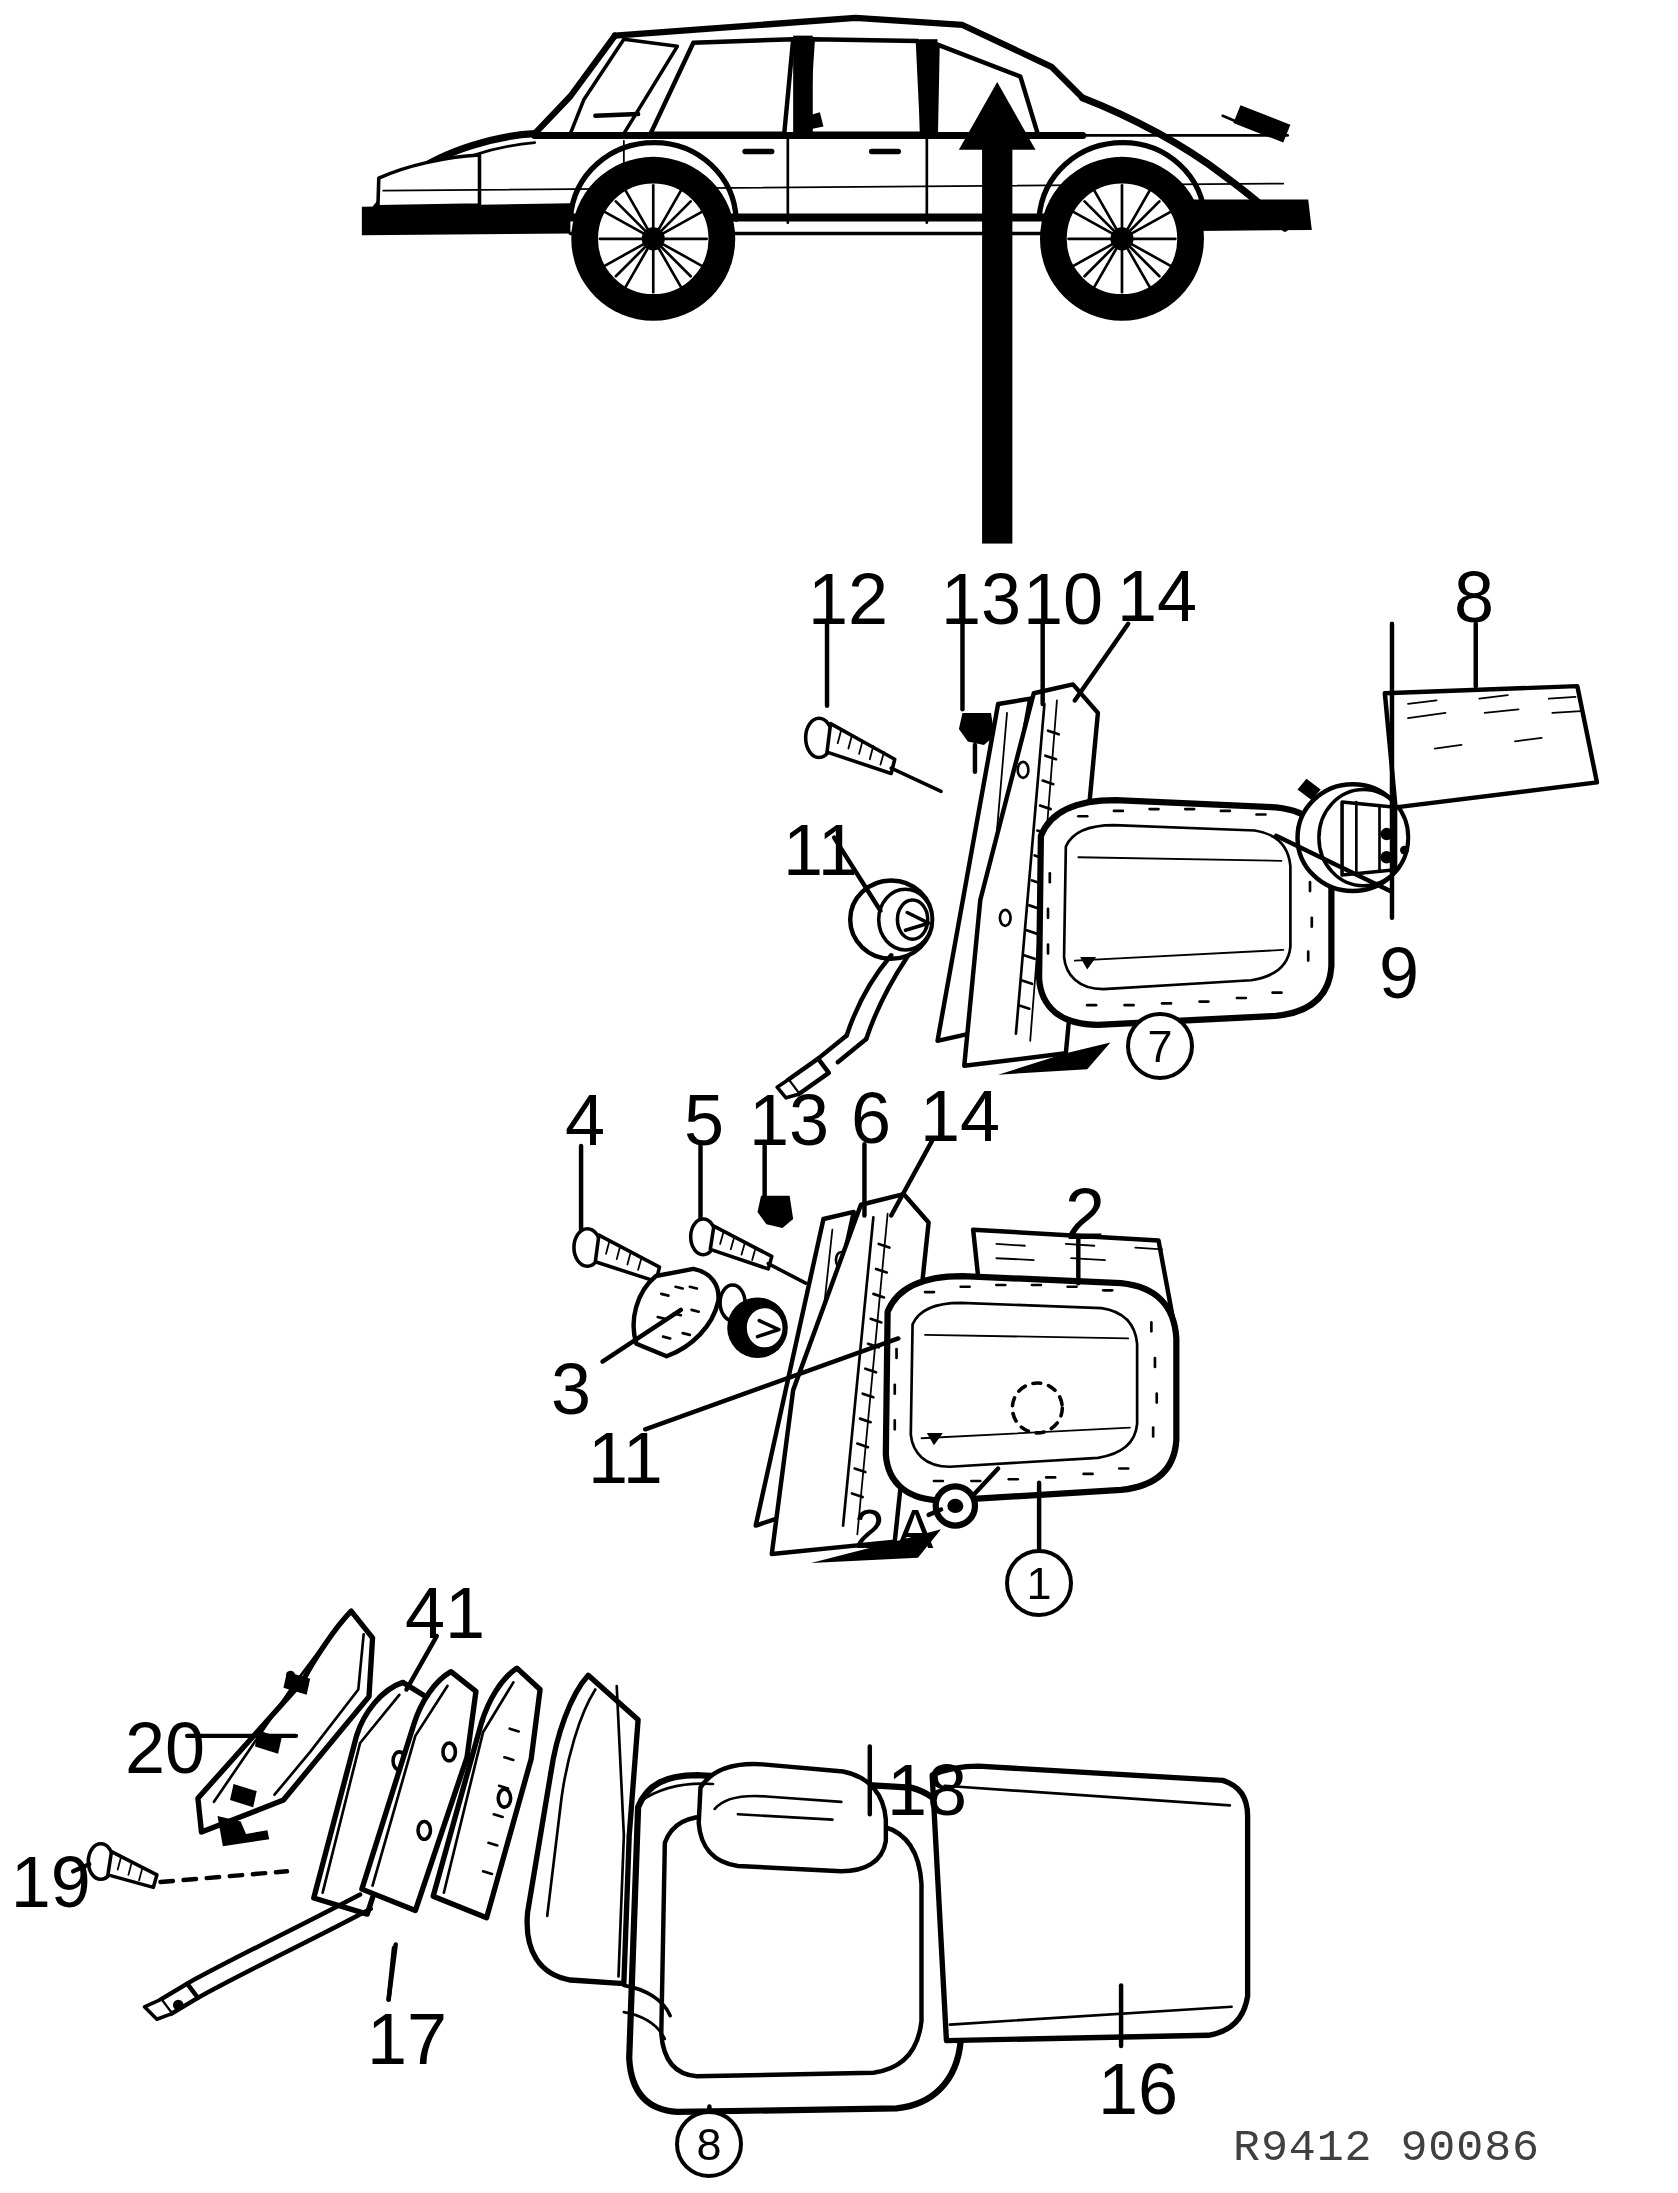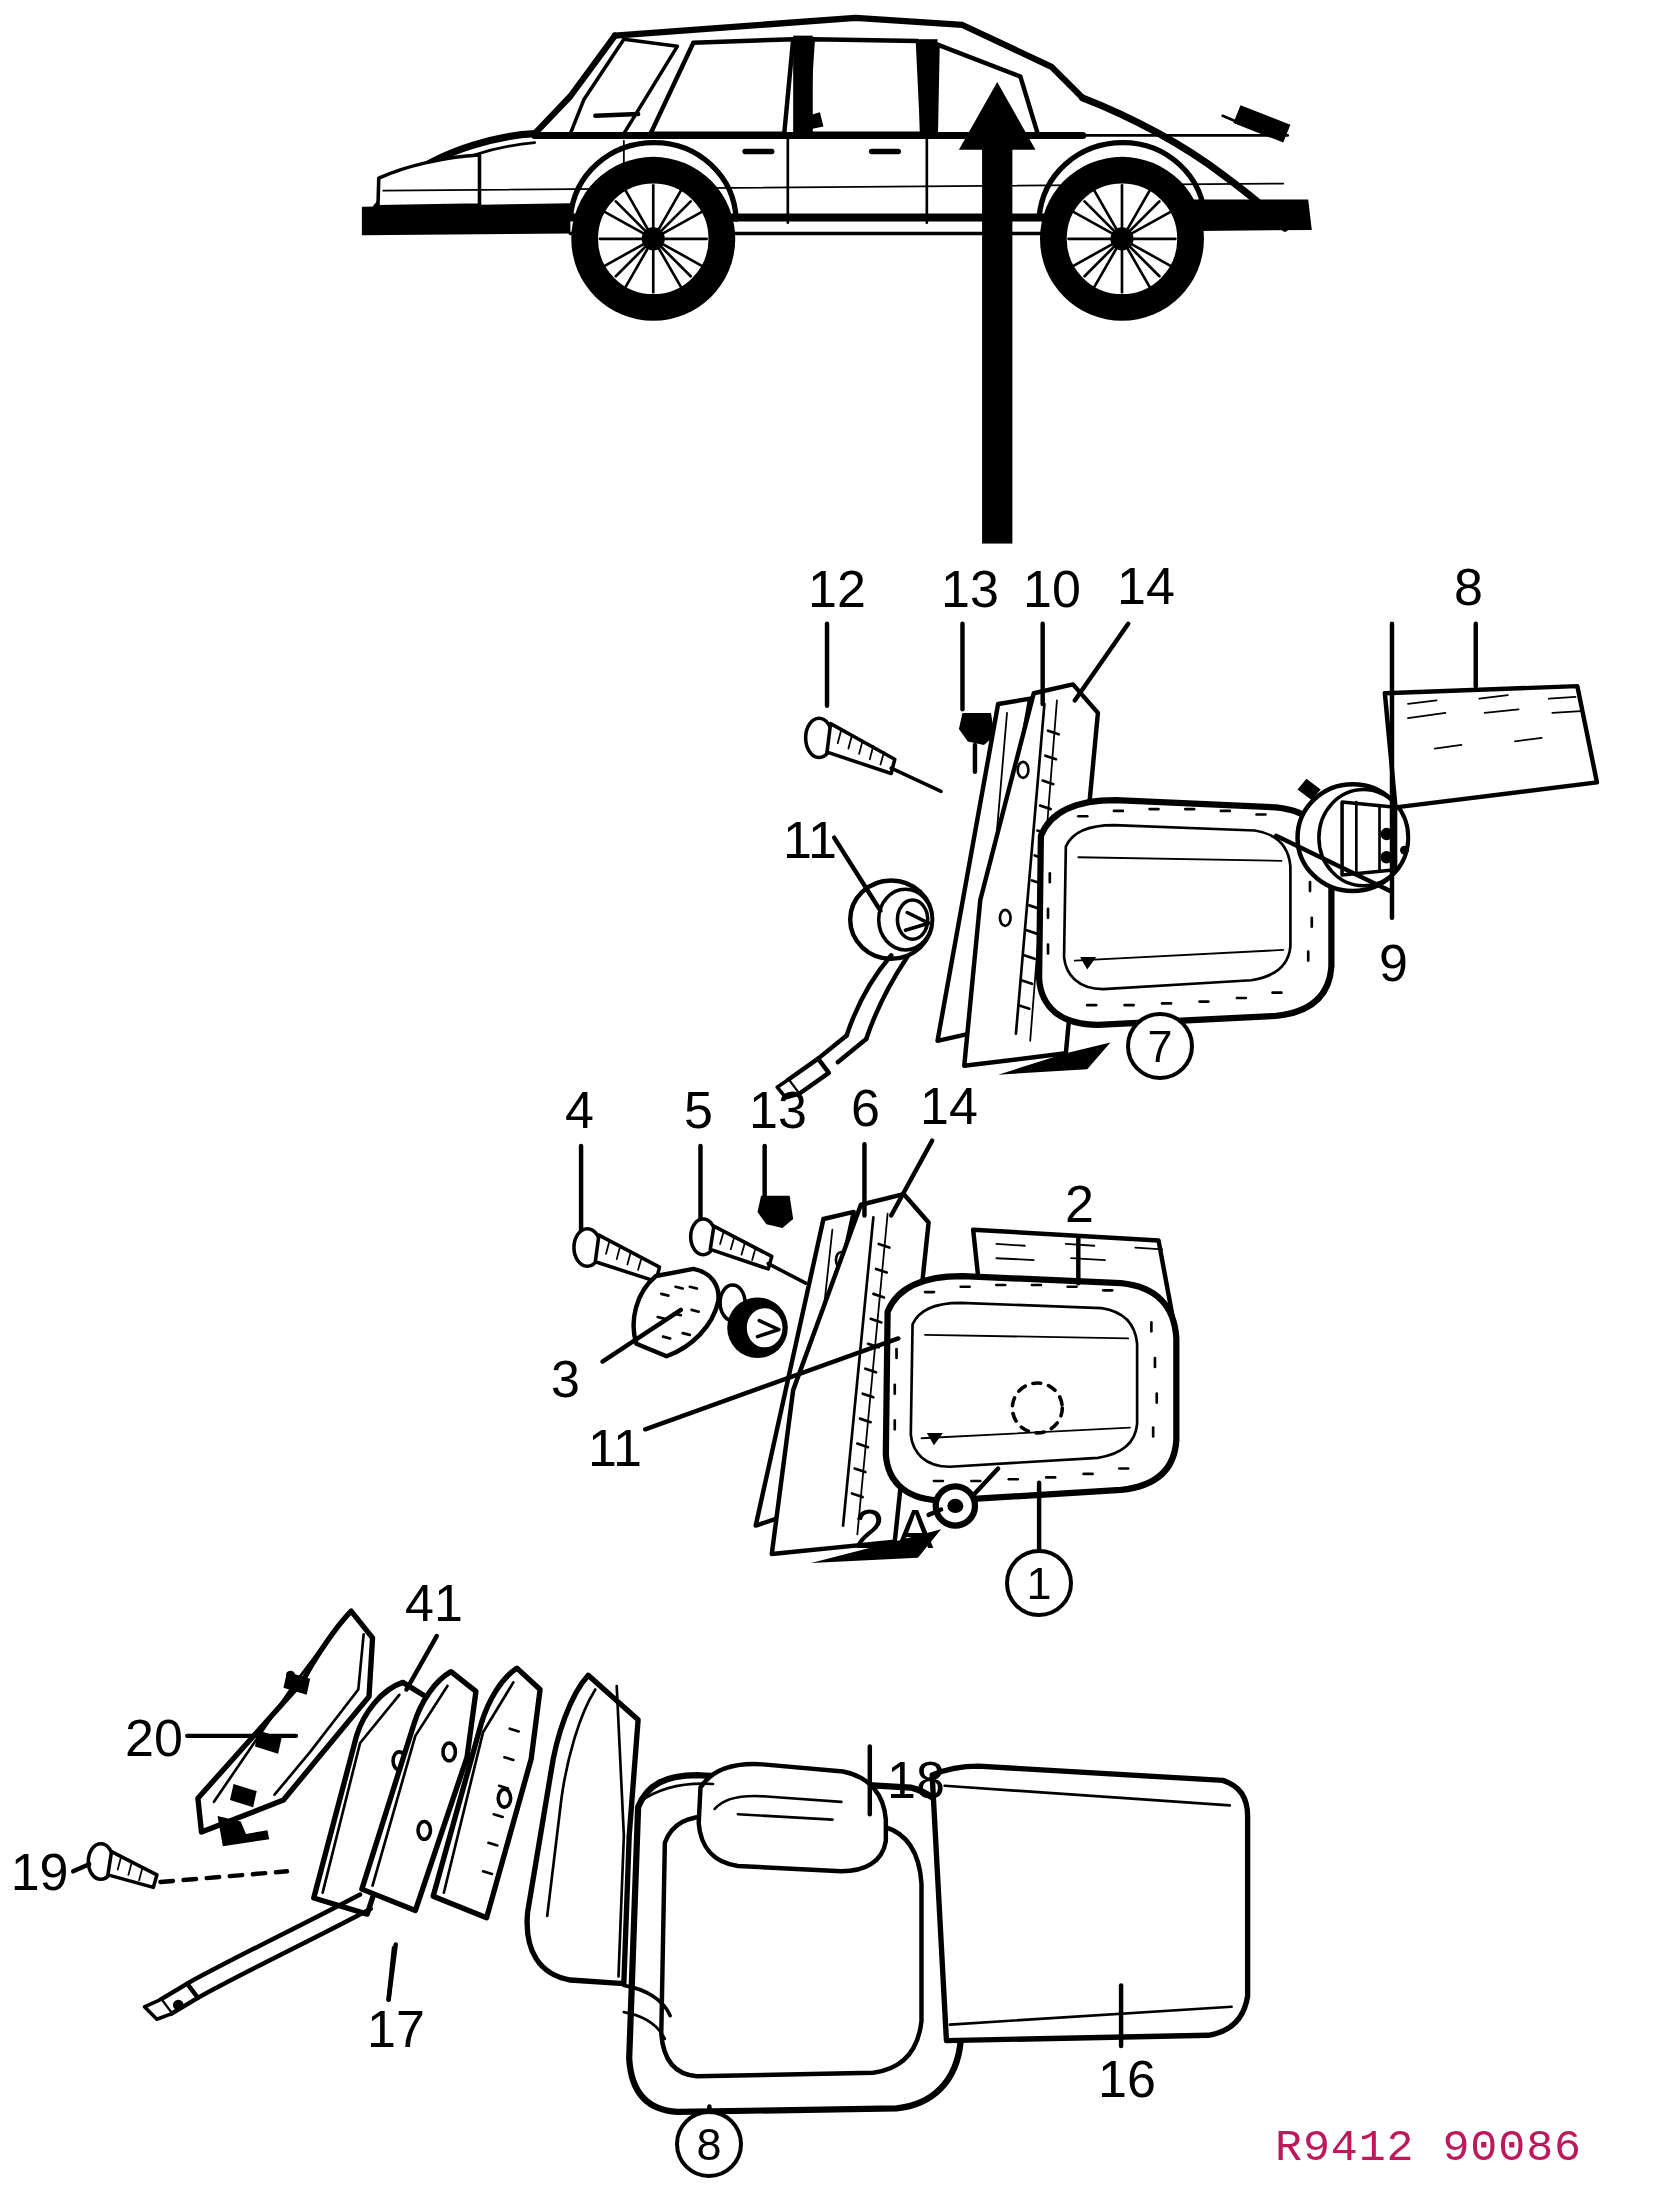--- a/index.html
+++ b/index.html
@@ -5,35 +5,35 @@
   html,body{margin:0;padding:0;background:#ffffff;}
   body{
     width:1679px;height:2193px;position:relative;overflow:hidden;
     font-family:"Liberation Sans", sans-serif;color:#000;
   }
   #sheet{position:absolute;inset:0;}
   svg.layer{position:absolute;left:0;top:0;width:1679px;height:2193px;}
   .callout{
     position:absolute;
     font-family:"Liberation Sans", sans-serif;
-    font-size:52px;font-weight:400;line-height:1;color:#000;
+    font-size:72px;font-weight:400;line-height:1;color:#000;
     white-space:nowrap;
   }
   .callout.big{font-size:55px;text-align:center;}
   .circled{
     position:absolute;
     width:68px;height:68px;border:4.5px solid #000;border-radius:50%;
     display:flex;align-items:center;justify-content:center;
     font-family:"Liberation Sans", sans-serif;font-size:45px;line-height:1;
     box-sizing:border-box;background:#fff;
   }
   .code{
     position:absolute;
     font-family:"Liberation Mono", monospace;
-    font-size:45px;letter-spacing:0.9px;color:#be185d;white-space:nowrap;margin-left:42px;
+    font-size:45px;letter-spacing:0.9px;color:#404040;white-space:nowrap;
   }
 </style>
 </head>
 <body>
 
 <div id="sheet">
 
   <svg class="layer" viewBox="0 0 1884 2461">
     <g fill="none" stroke="#000" stroke-width="4" stroke-linejoin="round" stroke-linecap="round">
 

